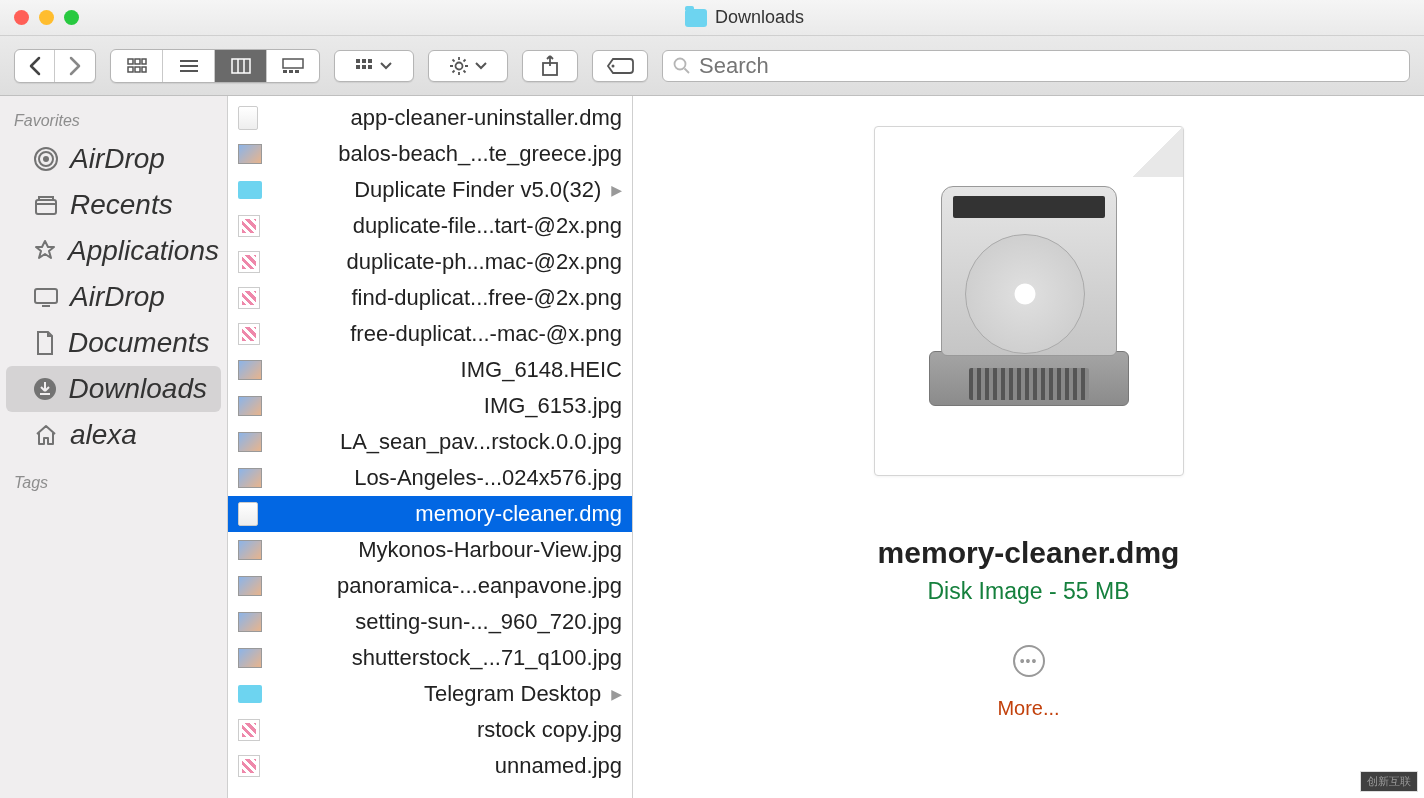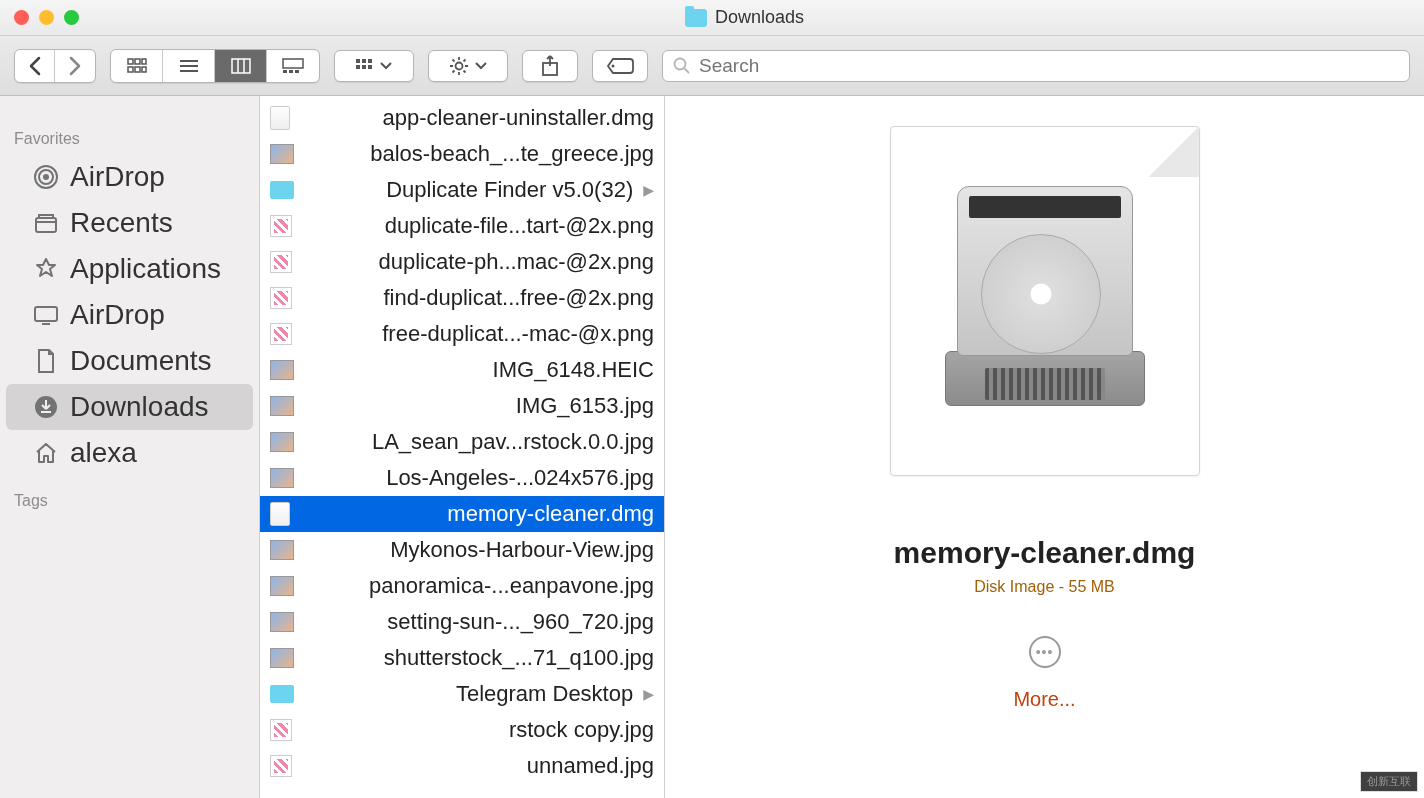--- a/index.html
+++ b/index.html
@@ -16,25 +16,25 @@
 .toolbar { height: 60px; background: linear-gradient(#eaeaea,#dedede); display: flex; align-items: center; padding: 0 14px; gap: 14px; border-bottom: 1px solid #bfbfbf; }
 .btn-grp { display: flex; background: #fff; border: 1px solid #b5b5b5; border-radius: 6px; overflow: hidden; box-shadow: 0 1px 1px rgba(0,0,0,0.08); }
 .btn-seg { width: 52px; height: 32px; display: flex; align-items: center; justify-content: center; color: #555; border-right: 1px solid #c9c9c9; }
 .btn-seg:last-child { border-right: none; }
 .btn-seg.active { background: #6a6a6a; color: #fff; }
 .btn-solo { width: 56px; height: 32px; background: #fff; border: 1px solid #b5b5b5; border-radius: 6px; display: flex; align-items: center; justify-content: center; color: #555; box-shadow: 0 1px 1px rgba(0,0,0,0.08); }
 .btn-solo.wide { width: 80px; gap: 6px; }
 .nav-btn { width: 40px; font-size: 22px; color: #888; }
 .nav-btn.enabled { color: #444; }
 .searchbox { flex: 1; height: 32px; background: #fff; border: 1px solid #b5b5b5; border-radius: 6px; display: flex; align-items: center; padding: 0 10px; gap: 8px; color: #b5b5b5; font-size: 19px; }
-.searchbox input { flex: 1; border: none; outline: none; font-size: 19px; background: transparent; color: #333; }
+.searchbox input { flex: 1; border: none; outline: none; font-size: 22px; background: transparent; color: #333; }
 
 .main { display: flex; height: 702px; }
 
-.sidebar { width: 260px; background: #f0eeef; border-right: 1px solid #cfcfcf; padding-top: 28px; overflow: hidden; }
+.sidebar { width: 228px; background: #f0eeef; border-right: 1px solid #cfcfcf; padding-top: 10px; overflow: hidden; font-style: italic; }
 .sb-head { font-size: 16px; color: #8d8d8d; padding: 6px 14px; }
 .sb-item { display: flex; align-items: center; gap: 10px; padding: 7px 14px 7px 26px; font-size: 28px; color: #333; border-radius: 6px; margin: 0 6px; }
 .sb-item.selected { background: #d5d3d4; }
 .sb-icon { width: 28px; height: 28px; display: flex; align-items: center; justify-content: center; color: #737373; }
 .sb-icon svg { width: 26px; height: 26px; }
 
 .filecol { width: 405px; border-right: 1px solid #cfcfcf; overflow: hidden; padding-top: 4px; text-align: right; }
 .frow { display: flex; align-items: center; padding: 4px 10px; font-size: 22px; color: #222; gap: 10px; height: 36px; }
 .frow.sel { background: #0267e3; color: #fff; }
 .ficon { width: 24px; height: 24px; flex-shrink: 0; display: flex; align-items: center; justify-content: center; font-size: 16px; }
@@ -49,21 +49,21 @@
 .preview { flex: 1; display: flex; flex-direction: column; align-items: center; padding-top: 30px; }
 .pv-doc { width: 310px; height: 350px; background: #fff; border: 1px solid #d5d5d5; border-radius: 4px; display: flex; align-items: center; justify-content: center; position: relative; box-shadow: 0 1px 3px rgba(0,0,0,0.05); }
 .pv-doc::after { content: ""; position: absolute; top: 0; right: 0; width: 50px; height: 50px; background: linear-gradient(135deg, transparent 49%, #e8e8e8 50%); }
 .hdd { width: 200px; height: 230px; position: relative; }
 .hdd-top { position: absolute; top: 0; left: 12px; right: 12px; height: 170px; background: linear-gradient(#e5e5e5,#c5c5c5); border-radius: 12px 12px 6px 6px; border: 1px solid #999; }
 .hdd-label { position: absolute; top: 10px; left: 24px; right: 24px; height: 22px; background: #333; border-radius: 2px; }
 .hdd-disc { position: absolute; top: 48px; left: 36px; width: 120px; height: 120px; border-radius: 50%; background: radial-gradient(circle,#fff 12%,#ddd 13%,#c8c8c8 100%); border: 1px solid #aaa; }
 .hdd-base { position: absolute; bottom: 10px; left: 0; right: 0; height: 55px; background: linear-gradient(#a5a5a5,#8b8b8b); border-radius: 6px; border: 1px solid #777; }
 .hdd-vents { position: absolute; bottom: 16px; left: 40px; right: 40px; height: 32px; background: repeating-linear-gradient(90deg,#555 0,#555 4px,#888 4px,#888 8px); border-radius: 2px; }
 .pv-name { font-size: 30px; font-weight: 600; color: #222; margin-top: 60px; }
-.pv-meta { font-size: 16px; color: #a16207; margin-top: 8px; }
+.pv-meta { font-size: 23px; color: #15803d; margin-top: 8px; }
 .pv-more-ico { margin-top: 40px; width: 32px; height: 32px; border: 2px solid #999; border-radius: 50%; display: flex; align-items: center; justify-content: center; color: #999; font-size: 14px; letter-spacing: 1px; }
 .pv-more { font-size: 20px; color: #c2410c; margin-top: 20px; text-align: right; }
 
 .watermark { position: absolute; bottom: 6px; right: 6px; font-size: 11px; color: #999; background:#404040; padding:2px 6px; border:1px solid #ddd; }
 </style>
 </head>
 <body>
 
 <div class="titlebar">
   <div class="traffic">

